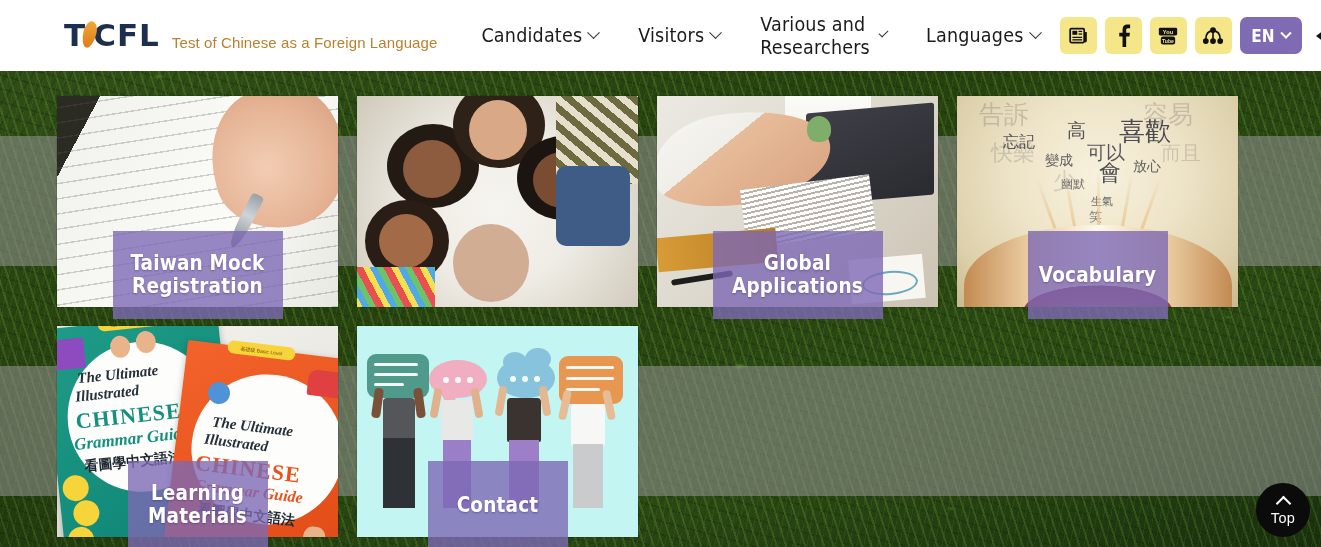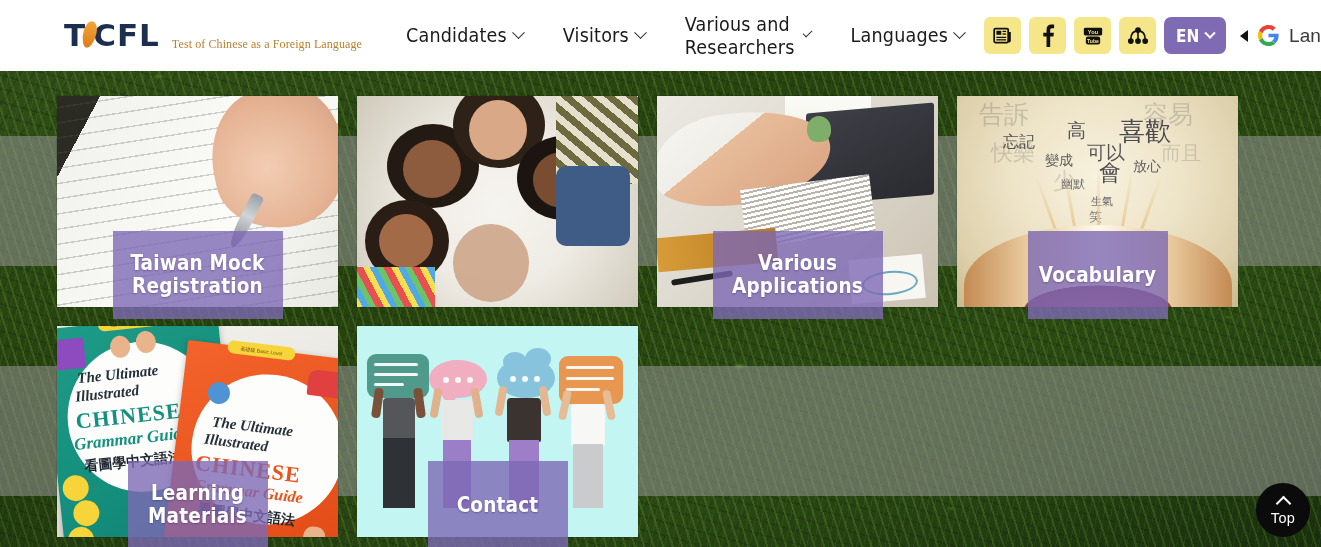--- a/index.html
+++ b/index.html
@@ -54,22 +54,22 @@
   }
   .logo-cn {
     margin-left: 12px; margin-bottom: 1px;
     display: flex; flex-direction: column; line-height: 1;
   }
   .logo-cn-top {
     font-size: 16.5px; color: #1d2f4e; letter-spacing: 5px;
     font-family: "DejaVu Sans", sans-serif;
   }
   .logo-cn-sub {
-    font-size: 12px; color: #b8812f; letter-spacing: .1px; margin-top: 4px;
-    font-family: Liberation Serif, serif; white-space: nowrap;
+    font-size: 15px; color: #b8812f; letter-spacing: .1px; margin-top: 4px;
+    font-family: Liberation Sans, sans-serif; white-space: nowrap;
   }
 
   #mainnav { display: flex; align-items: center; margin-left: 24px; }
   .navitem {
     display: flex; align-items: center; gap: 7px;
     font-size: 19.5px; color: #1a1a1a; cursor: pointer;
     font-family: "DejaVu Sans Condensed", "Liberation Sans Narrow", "Liberation Sans", sans-serif;
     font-stretch: condensed; letter-spacing: .2px;
     padding: 6px 20px;
   }
@@ -389,21 +389,21 @@
       <div class="p4-win"></div>
       <div class="p4-lap"></div>
       <div class="p4-arm"></div>
       <div class="p4-paper"></div>
       <div class="p4-wood"></div>
       <div style="position:absolute;left:150px;top:20px;width:24px;height:26px;background:#7fae6a;border-radius:50% 50% 40% 40%;"></div>
       <div style="position:absolute;right:14px;bottom:6px;width:74px;height:44px;background:#f7f6f1;transform:rotate(-5deg);"></div>
       <div style="position:absolute;right:20px;bottom:12px;width:56px;height:24px;border:2px solid #66a9c0;border-radius:50%;transform:rotate(-5deg);"></div>
       <div style="position:absolute;left:14px;bottom:26px;width:62px;height:6px;background:#1d1d1d;transform:rotate(-9deg);border-radius:3px;"></div>
     </div>
-    <div class="tile-label wide">Various Applications</div>
+    <div class="tile-label wide">Global Applications</div>
   </div>
 
   <div class="tile">
     <div class="tile-photo">
       <div class="ph p5"></div>
       <div class="cchar" style="left:22px;top:2px;font-size:25px;opacity:.20;">告訴</div>
       <div class="cchar" style="left:186px;top:2px;font-size:25px;opacity:.20;">容易</div>
       <div class="cchar" style="left:46px;top:36px;font-size:16px;opacity:.85;">忘記</div>
       <div class="cchar" style="left:110px;top:22px;font-size:19px;opacity:.85;">高</div>
       <div class="cchar" style="left:162px;top:18px;font-size:26px;opacity:.9;">喜歡</div>

